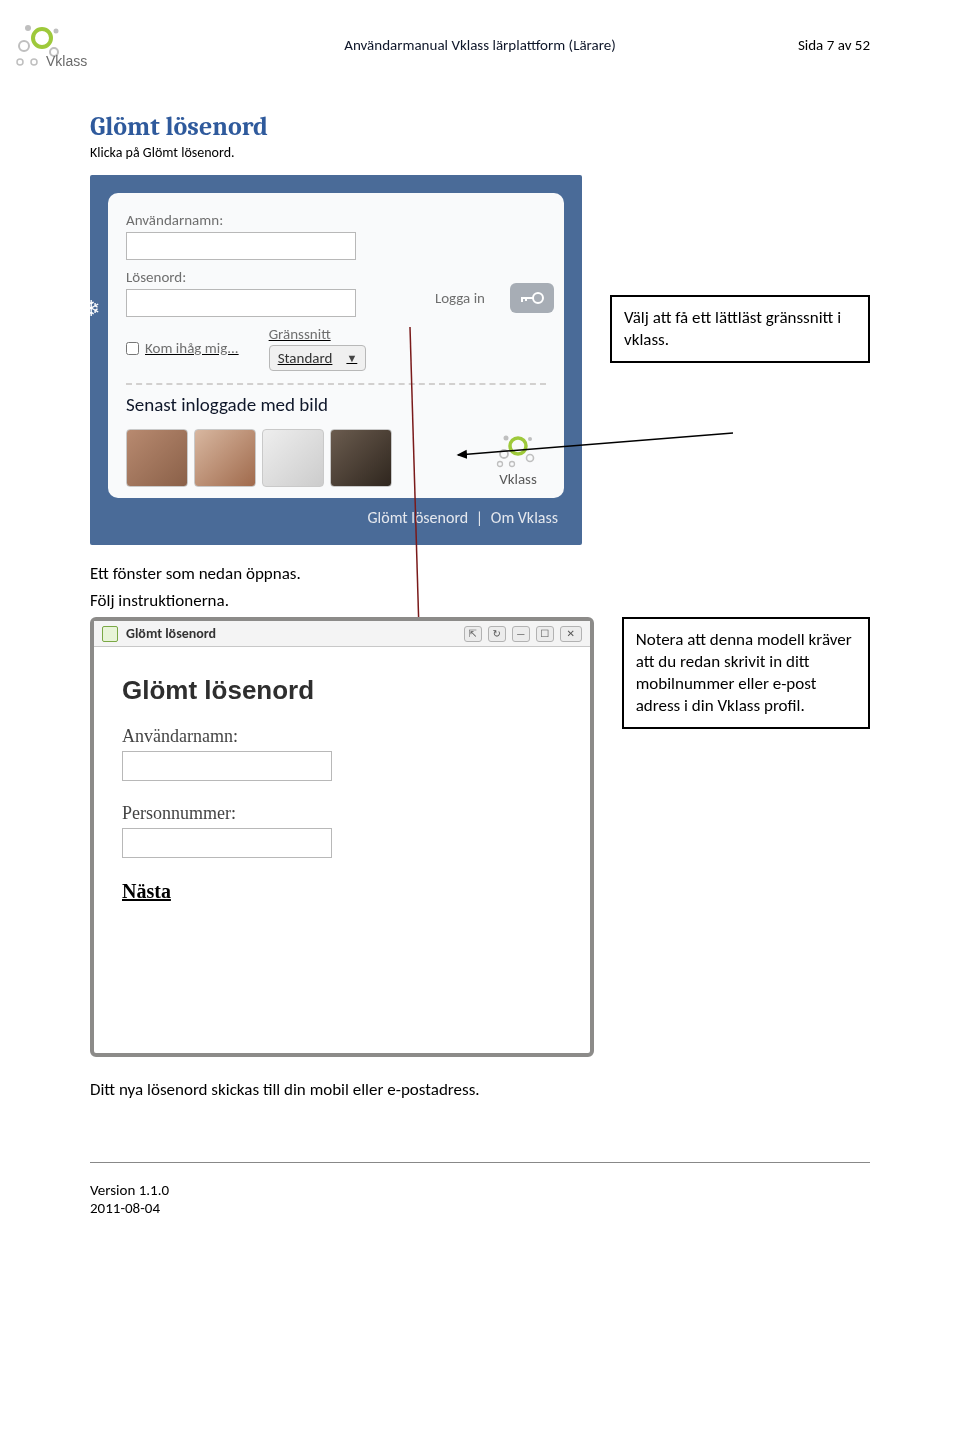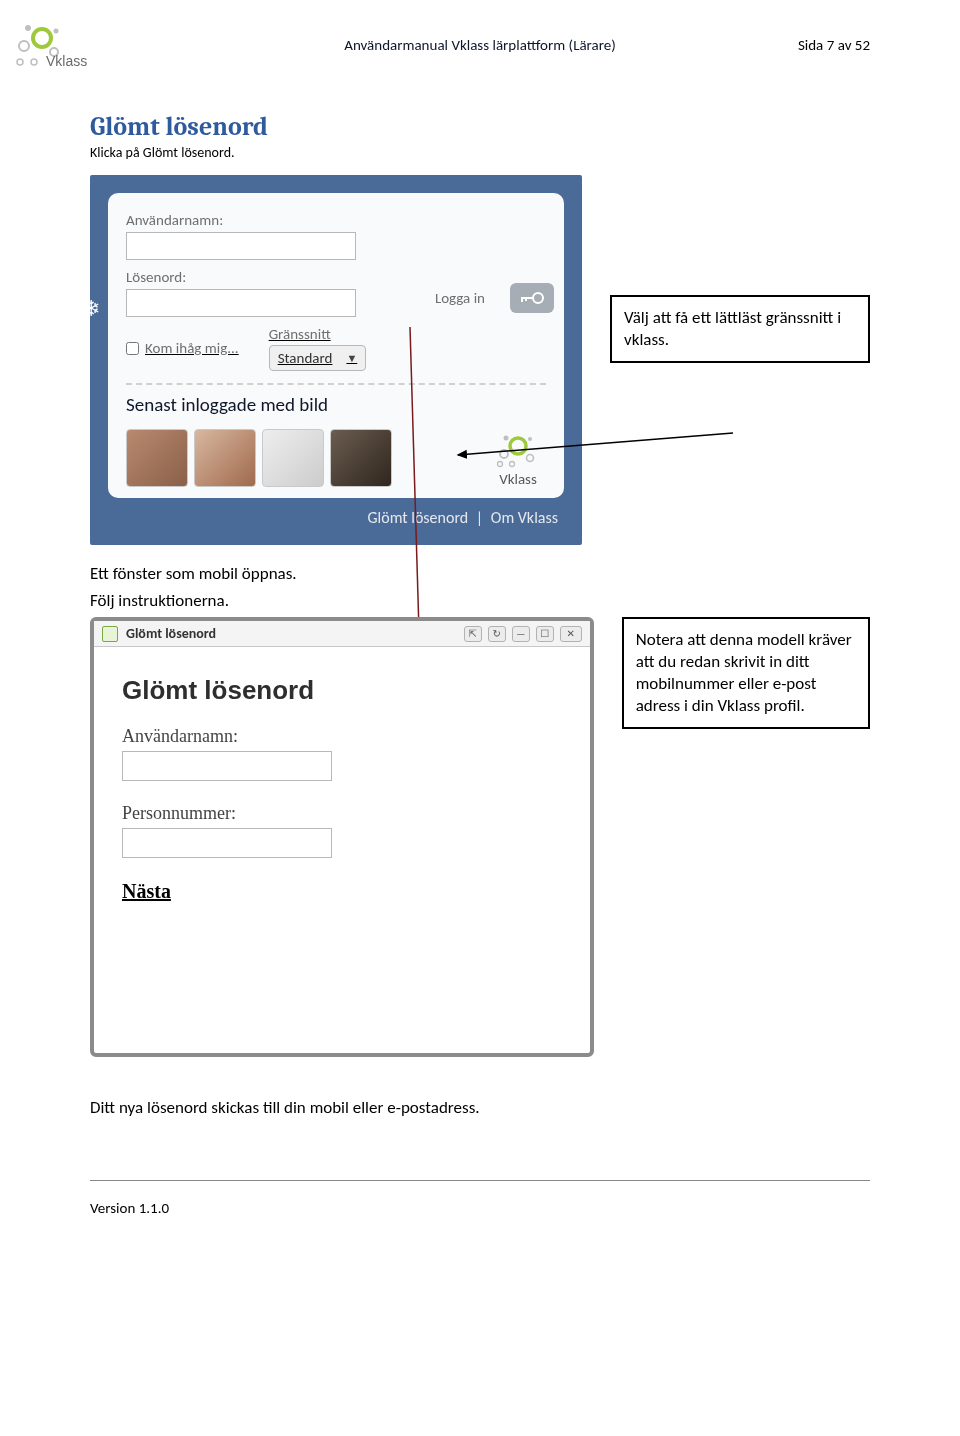--- a/index.html
+++ b/index.html
@@ -218,21 +218,21 @@
     background:#fff;
   }
   .next-link {
     font-family: Georgia, serif;
     font-size: 20px;
     font-weight: bold;
     text-decoration: underline;
     color:#000;
   }
 
-  .final-text { margin-top: 40px; font-size:17px; }
+  .final-text { margin-top: 22px; font-size:17px; }
 
   .page-footer-line {
     border-top: 1px solid #888;
     margin: 32px 90px 0 90px;
   }
   .page-footer {
     padding: 18px 90px 40px 90px;
     font-size: 15px;
   }
 
@@ -355,21 +355,21 @@
     <svg class="arrow-svg arrow1b" viewBox="0 0 20 380">
       <defs>
         <marker id="ah2" markerWidth="8" markerHeight="8" refX="6" refY="3" orient="auto">
           <path d="M0,0 L7,3 L0,6 Z" fill="#7a1a1a"></path>
         </marker>
       </defs>
       <line x1="4" y1="2" x2="15" y2="374" stroke="#7a1a1a" stroke-width="1.5" marker-end="url(#ah2)"></line>
     </svg>
   </div>
 
-  <p class="after-login-text">Ett fönster som mobil öppnas.</p>
+  <p class="after-login-text">Ett fönster som nedan öppnas.</p>
   <p class="after-login-text" style="margin-top:0">Följ instruktionerna.</p>
 
   <div class="modal-row">
     <div class="modal">
       <div class="modal-titlebar">
         <span class="titlebar-icon"></span>
         <span class="modal-title">Glömt lösenord</span>
         <div class="win-btns">
           <span class="win-btn">⇱</span>
           <span class="win-btn">↻</span>
@@ -393,13 +393,14 @@
       <span>Notera att denna modell kräver att du redan skrivit in ditt mobilnummer eller e-post adress i din Vklass profil.</span>
     </div>
   </div>
 
   <p class="final-text">Ditt nya lösenord skickas till din mobil eller e-postadress.</p>
 </div>
 
 <div class="page-footer-line"></div>
 <div class="page-footer">
   <div>Version 1.1.0</div>
+  <div>2011-08-04</div>
 </div>
 
 </body></html>

